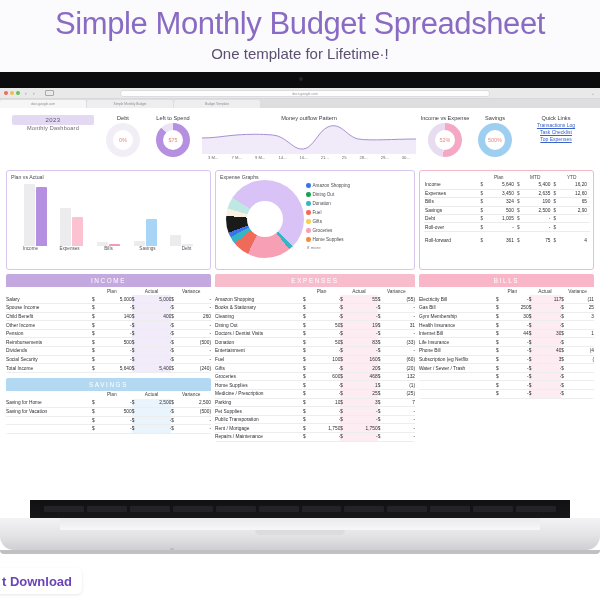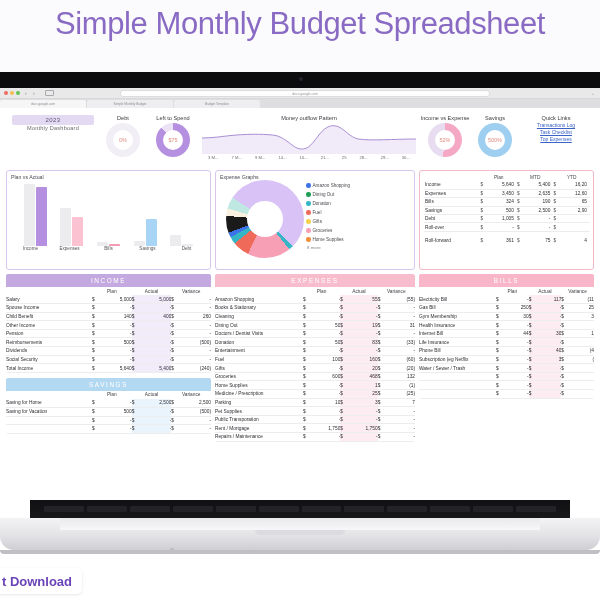--- a/index.html
+++ b/index.html
@@ -198,20 +198,21 @@
     justify-content: flex-end; padding-right: 10px;
     font-size: 13px; color: #6b44b8; font-weight: 700;
     box-shadow: 0 1px 3px rgba(0,0,0,.10);
   }
 </style>
 </head>
 <body>
 
 <div class="promo-header">
   <div class="promo-title">Simple Monthly Budget  Spreadsheet</div>
+  <div class="promo-sub">One template for Lifetime·!</div>
 </div>
 
 <div class="laptop-bezel">
   <div class="bezel-cam"></div>
 </div>
 
 <div class="browser">
 
   <div class="browser-bar">
     <span class="tl r"></span>

